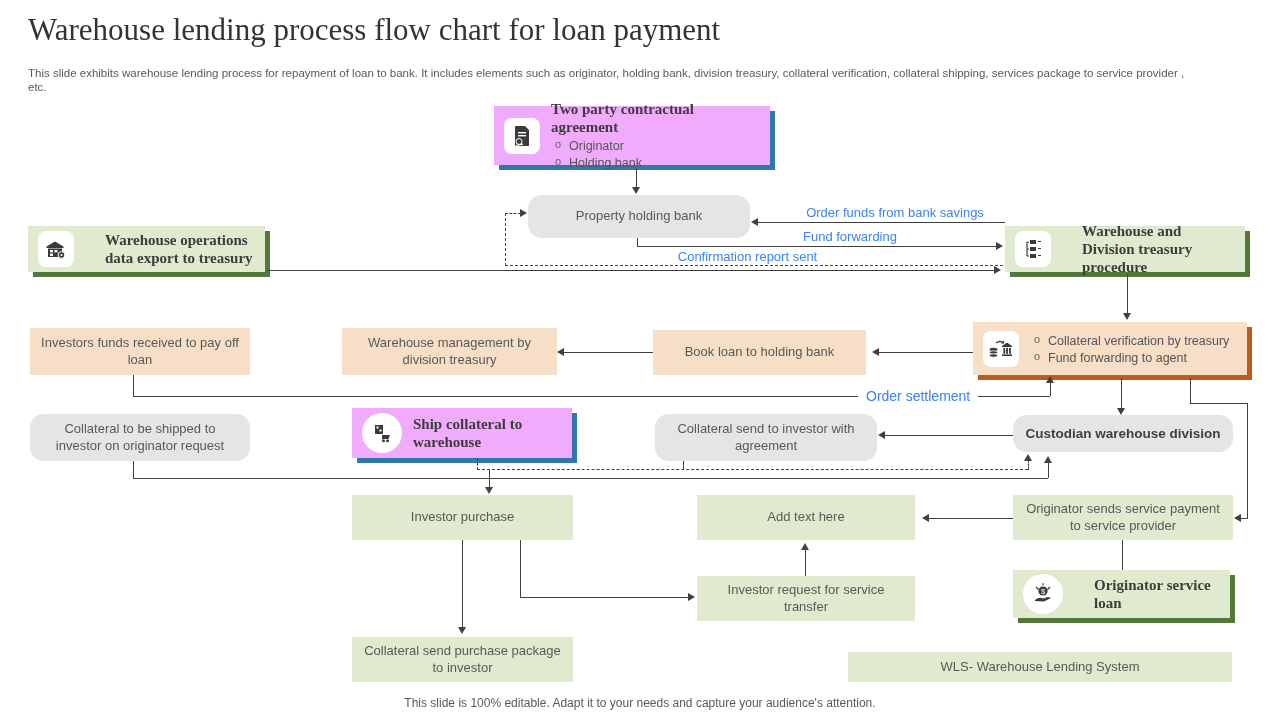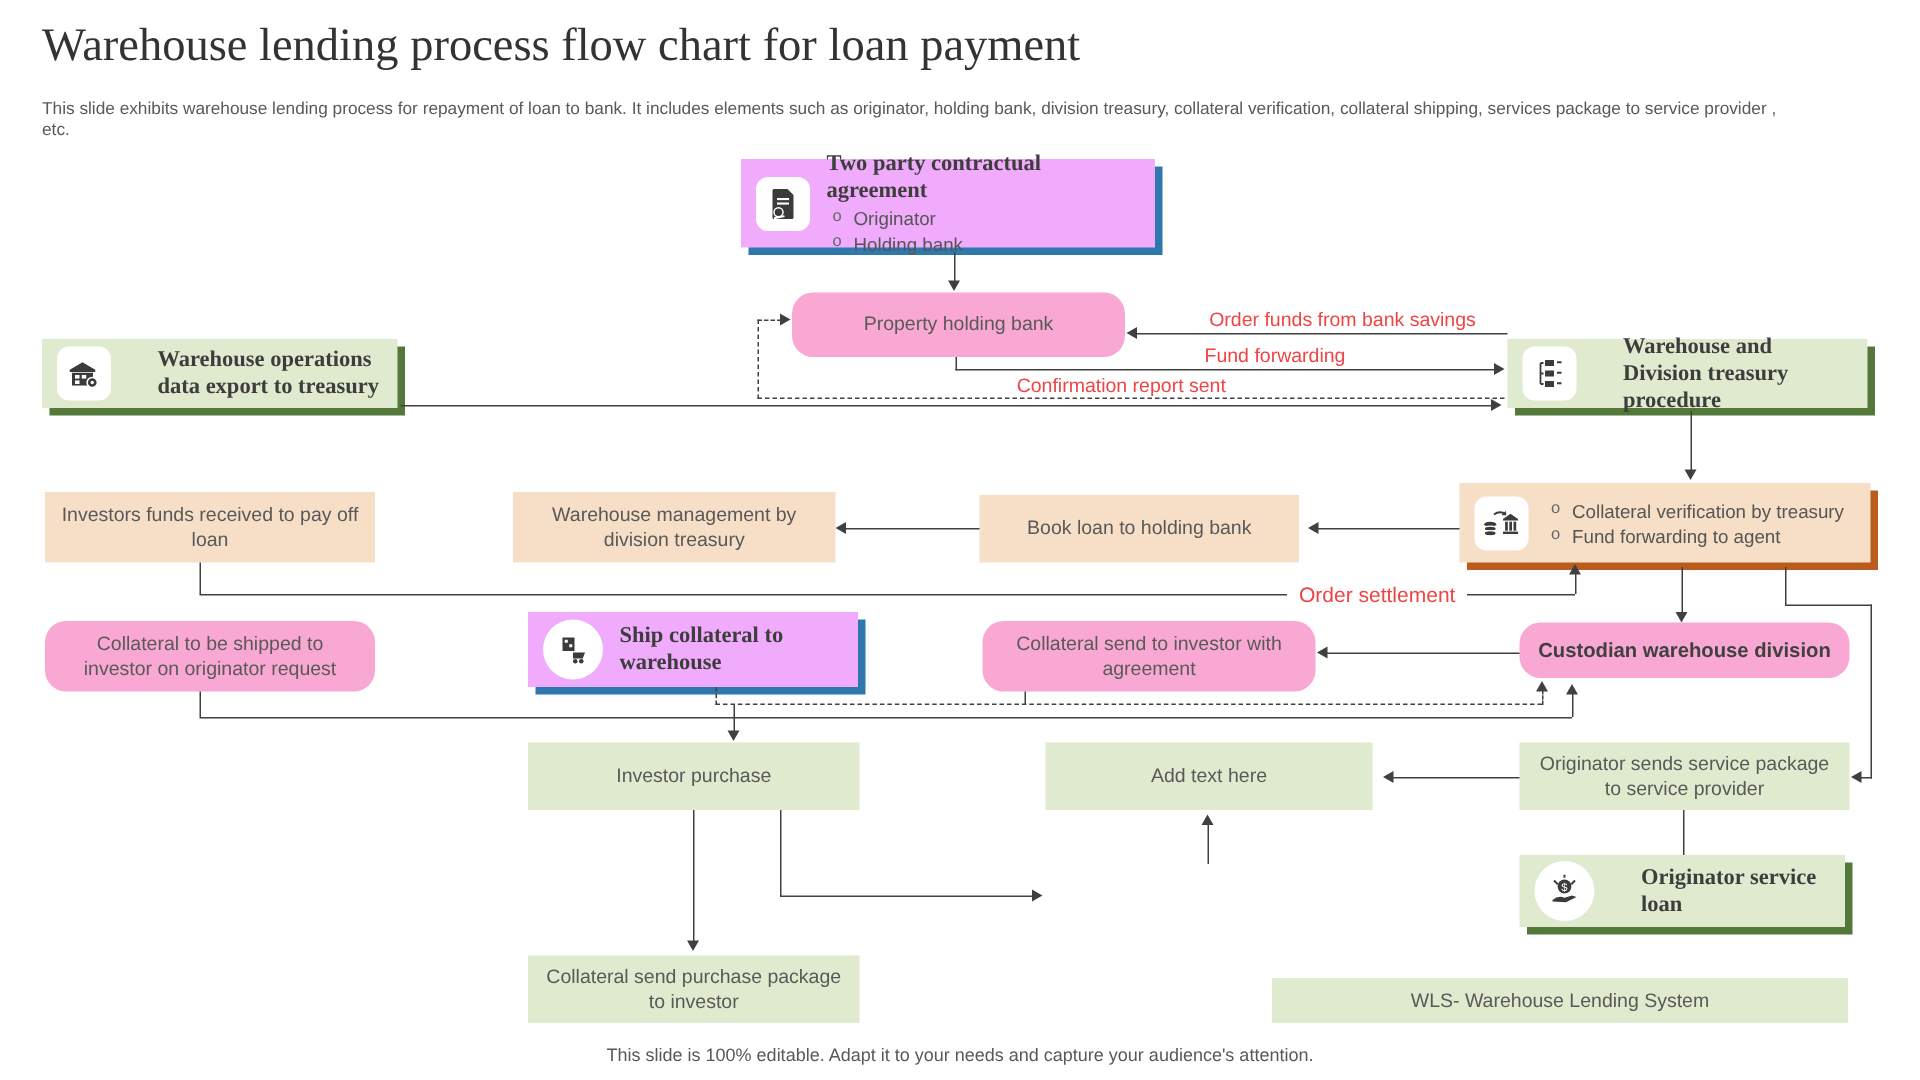--- a/index.html
+++ b/index.html
@@ -6,21 +6,21 @@
   #slide{position:relative;width:1280px;height:720px;background:#ffffff;overflow:hidden;
          font-family:"Liberation Sans",sans-serif;}
   
   .title{position:absolute;left:28px;top:12px;width:1100px;
          font-family:"Liberation Serif",serif;font-size:31px;font-weight:400;color:#333;}
   .desc{position:absolute;left:28px;top:66px;width:1165px;font-size:11.5px;line-height:1.25;color:#595959;}
   .footer{position:absolute;left:0;top:696px;width:1280px;text-align:center;font-size:12px;color:#595959;}
   
   .box{position:absolute;box-sizing:border-box;display:flex;align-items:center;justify-content:center;
        text-align:center;font-size:13px;color:#595959;padding:4px 10px;line-height:1.3;}
-  .blue{background:#f9a8d4;border-radius:14px;}
+  .blue{background:#e5e5e5;border-radius:14px;}
   .peach{background:#f7dfc7;}
   .green{background:#dfeace;}
   .bold-sans{font-weight:bold;color:#404040;font-size:13.5px;}
   .feature{justify-content:flex-start;text-align:left;gap:11px;padding:6px 10px;}
   .f-blue{background:#f0abfc;box-shadow:5px 5px 0 0 #2e78ad;}
   .f-green{background:#dfeace;box-shadow:5px 5px 0 0 #53783a;gap:31px;}
   .f-orange{background:#f7dfc7;box-shadow:5px 5px 0 0 #b95c1e;}
   .tile{flex:0 0 auto;width:36px;height:36px;background:#fff;border-radius:8px;
         display:flex;align-items:center;justify-content:center;}
   .tile.circle{width:40px;height:40px;border-radius:50%;}
@@ -32,21 +32,21 @@
   .ln{position:absolute;background:#404040;}
   .lnh{height:1.2px;}
   .lnv{width:1.2px;}
   .dh{position:absolute;height:0;border-top:1.2px dashed #404040;}
   .dv{position:absolute;width:0;border-left:1.2px dashed #404040;}
   .ah{position:absolute;width:0;height:0;border:4px solid transparent;}
   .ah-l{border-right:7px solid #404040;border-left:none;}
   .ah-r{border-left:7px solid #404040;border-right:none;}
   .ah-u{border-bottom:7px solid #404040;border-top:none;}
   .ah-d{border-top:7px solid #404040;border-bottom:none;}
-  .elabel{position:absolute;font-size:13px;color:#ef4444;text-align:center;}
+  .elabel{position:absolute;font-size:13px;color:#3b82f6;text-align:center;}
   .on-line{background:#fff;padding:0 8px;font-size:14px;}
   svg.ic{display:block;}
 </style>
 </head>
 <body>
 
 <div id="slide">
 
   <div class="title">Warehouse lending process flow chart for loan payment</div>
   <div class="desc">This slide exhibits warehouse lending process for repayment of loan to bank. It includes elements such as originator, holding bank, division treasury, collateral verification, collateral shipping, services package to service provider , etc.</div>
@@ -168,21 +168,24 @@
     <span>Custodian warehouse division</span>
   </div>
 
   <div class="box green" style="left:352px;top:495px;width:221px;height:45px;">
     <span>Investor  purchase</span>
   </div>
   <div class="box green" style="left:697px;top:495px;width:218px;height:45px;">
     <span>Add text here</span>
   </div>
   <div class="box green" style="left:1013px;top:495px;width:220px;height:45px;">
-    <span>Originator  sends  service package  to service  provider</span>
+    <span>Originator  sends  service payment  to service  provider</span>
+  </div>
+  <div class="box green" style="left:697px;top:576px;width:218px;height:45px;">
+    <span>Investor  request  for service  transfer</span>
   </div>
   <div class="box green" style="left:352px;top:637px;width:221px;height:45px;">
     <span>Collateral  send  purchase package  to investor</span>
   </div>
   <div class="box green" style="left:848px;top:652px;width:384px;height:30px;">
     <span>WLS- Warehouse  Lending  System</span>
   </div>
 
   <div class="ln lnv" style="left:636px;top:168px;height:20px;"></div>
   <div class="ah ah-d" style="left:632px;top:187px;"></div>

